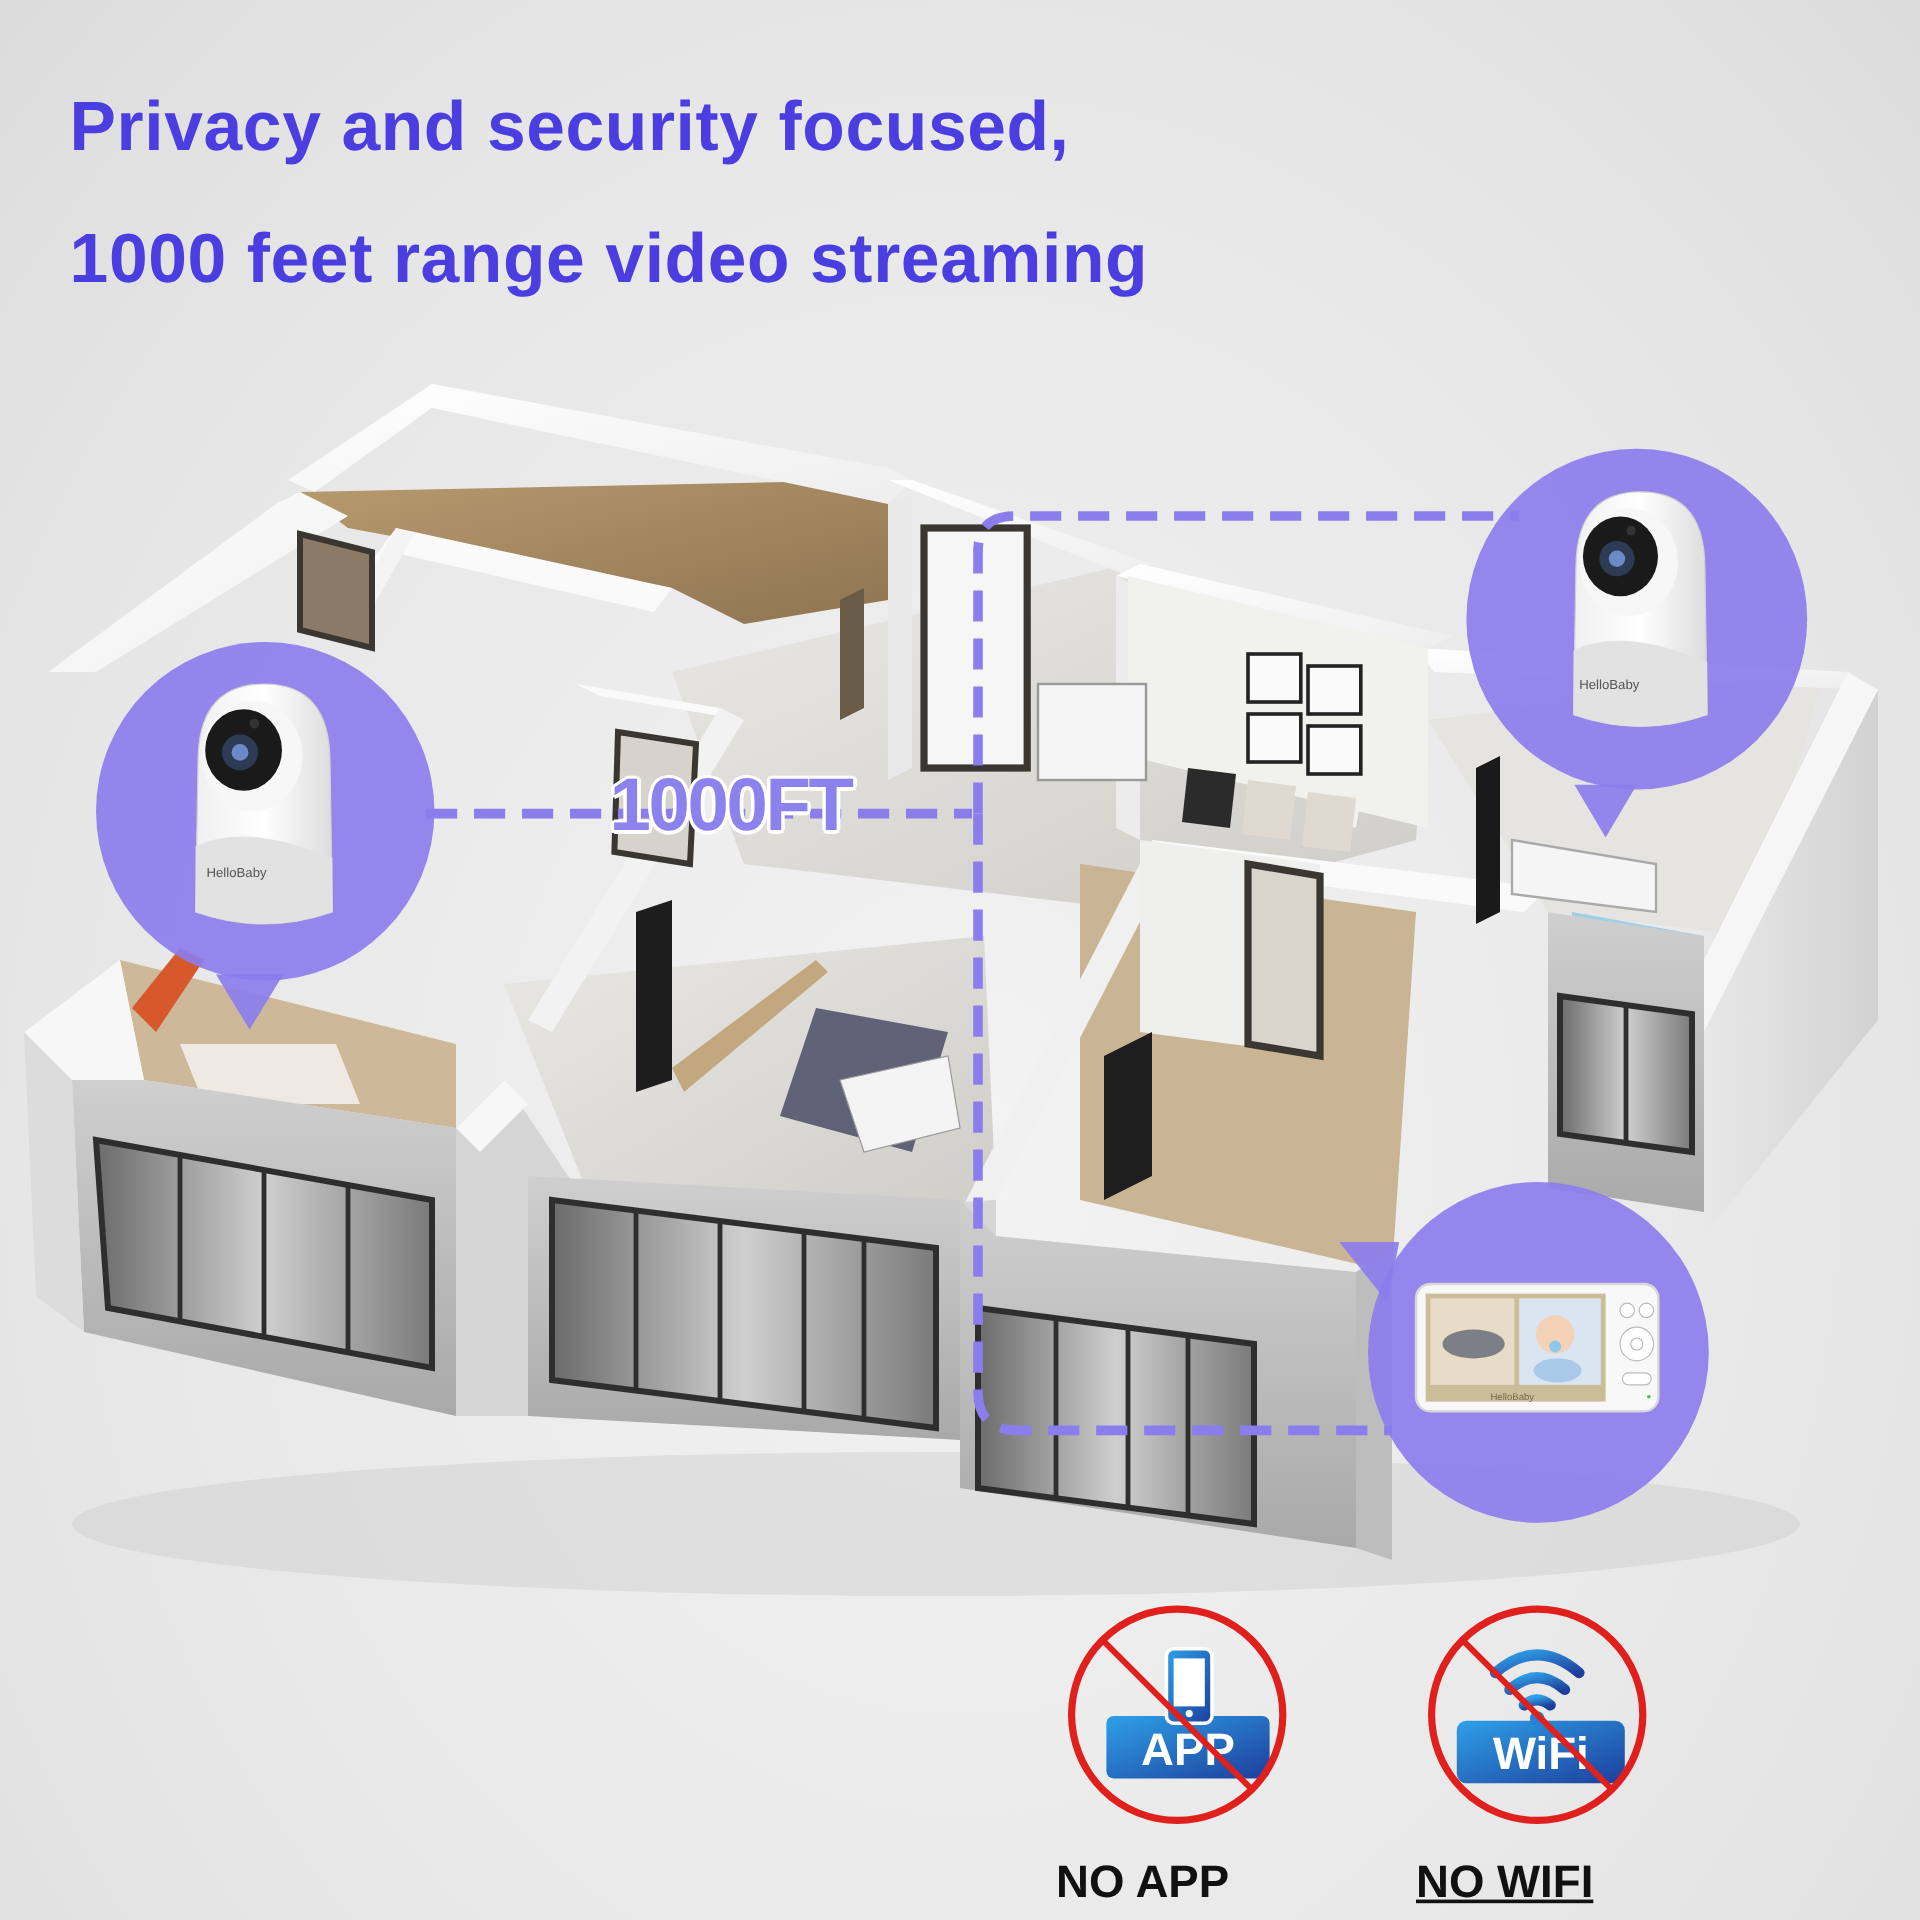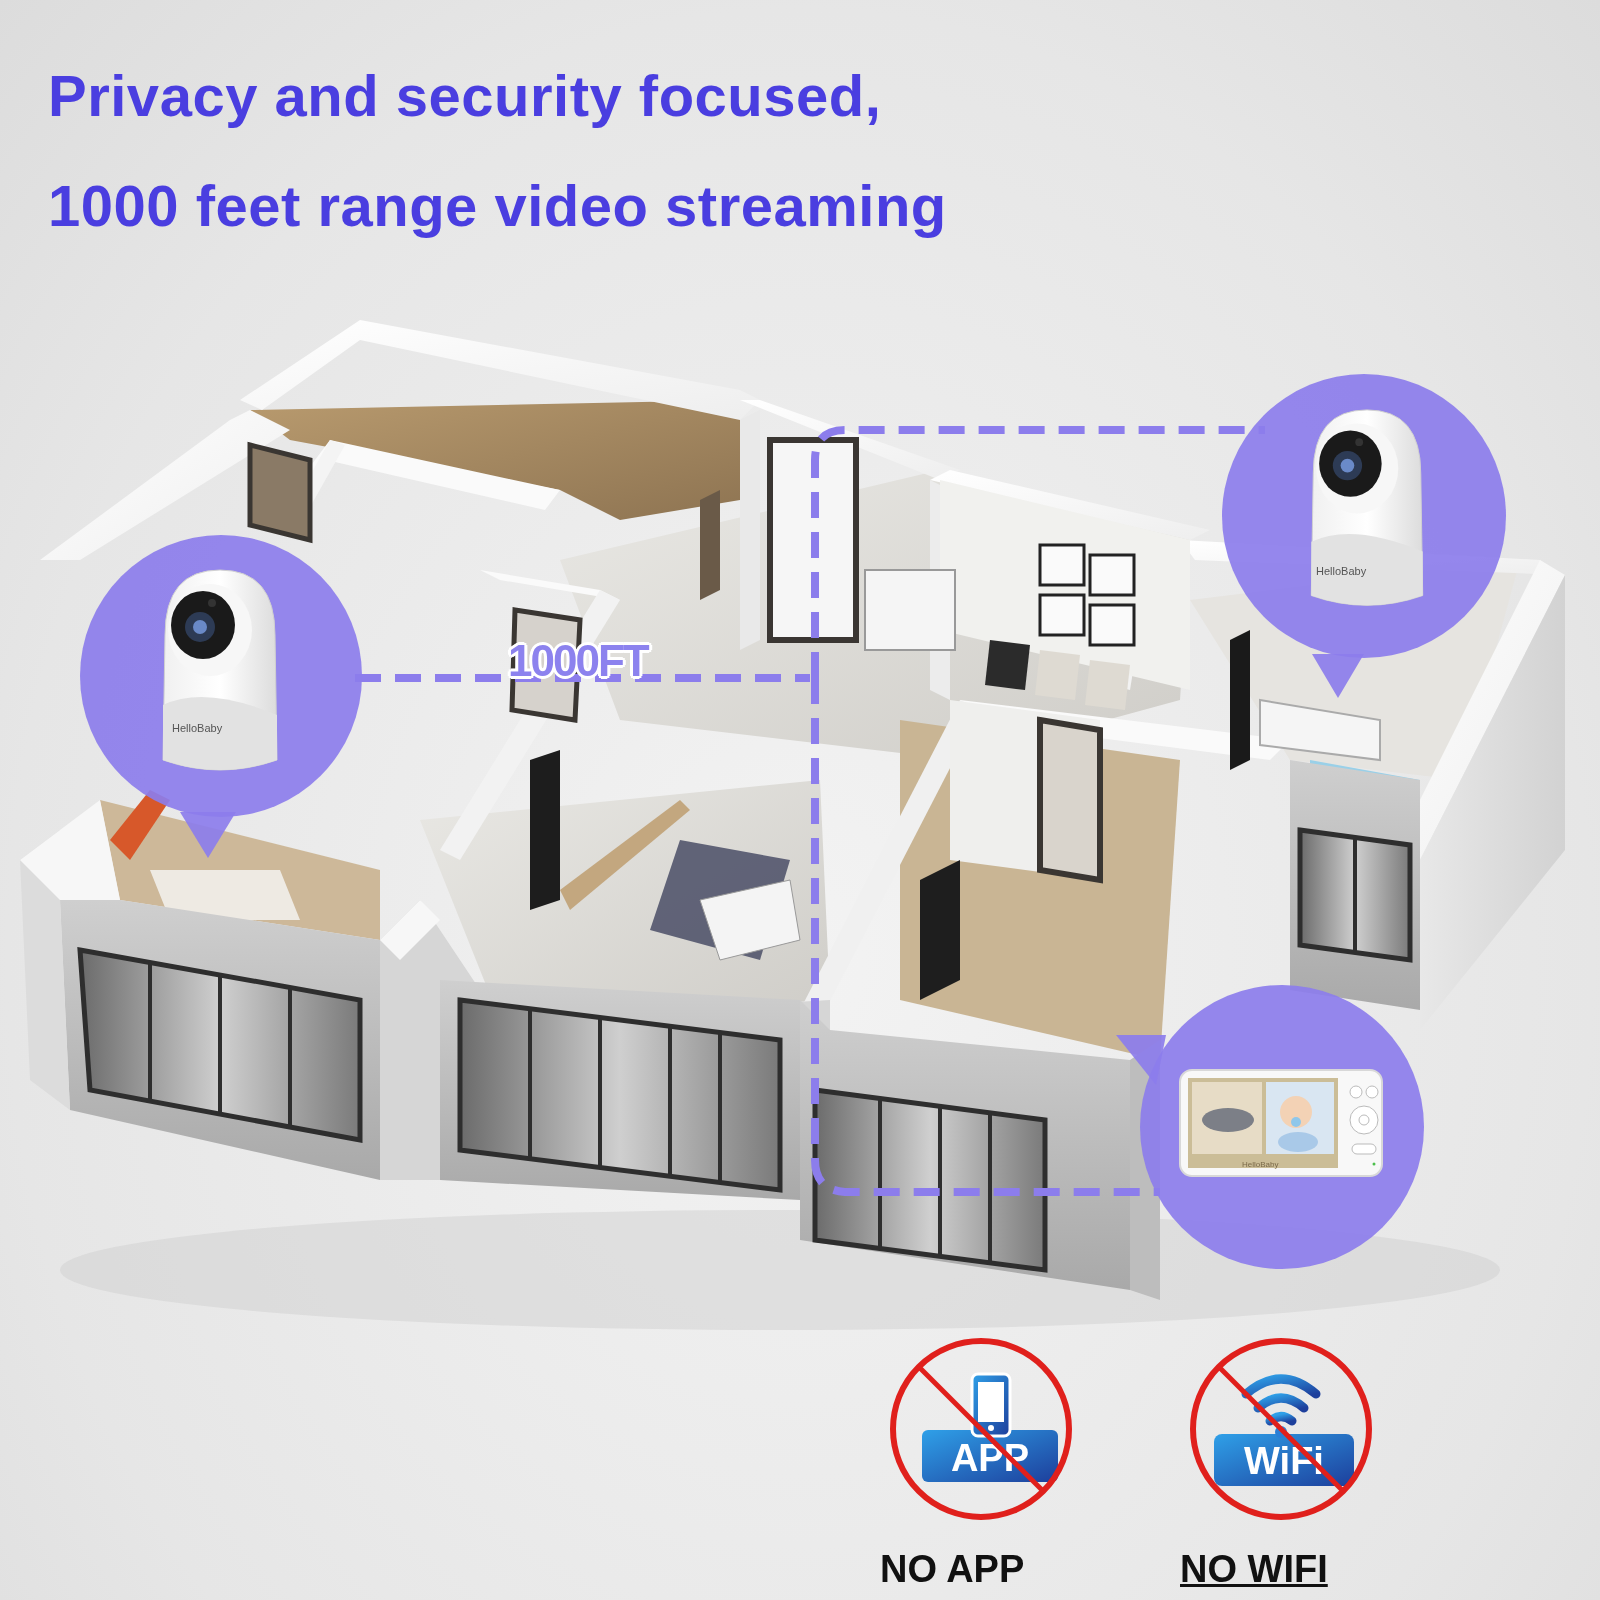--- a/index.html
+++ b/index.html
@@ -3,21 +3,21 @@
 <meta charset="utf-8">
 <style>
   html, body { margin:0; padding:0; }
   body {
     width:1600px; height:1600px; position:relative; overflow:hidden;
     background: radial-gradient(ellipse at 50% 60%, #f3f3f3 0%, #e6e6e6 70%, #dcdcdc 100%);
     font-family: "Liberation Sans", sans-serif;
   }
   .headline {
     position:absolute; left:44px; font-weight:bold; font-size:58px;
-    color:#4a3ee0; letter-spacing:0.5px; white-space:nowrap; margin:4px;
+    color:#4a3ee0; letter-spacing:0.5px; white-space:nowrap; margin:14px;
   }
   .headline.l1 { top:58px; }
   .headline.l2 { top:168px; }
 
   .scene { position:absolute; left:0; top:0; width:1600px; height:1600px; }
 
   .badge-circle {
     position:absolute; border-radius:50%;
     background: rgba(140,125,236,0.92);
   }
@@ -25,21 +25,21 @@
     position:absolute; width:0; height:0;
   }
   .cam {
     position:absolute;
   }
   .cam-label {
     position:absolute; font-size:11px; color:#555; font-family:"Liberation Sans", sans-serif;
   }
   .range-label {
     position:absolute; left:508px; top:636px;
-    font-family:"Liberation Sans", sans-serif; font-weight:bold; font-size:44px;
+    font-family:"Liberation Sans", sans-serif; font-weight:bold; font-size:62px;
     color:#8c82ee; letter-spacing:-2px;
     -webkit-text-stroke: 0px;
     text-shadow:
       3px 0 0 #fff, -3px 0 0 #fff, 0 3px 0 #fff, 0 -3px 0 #fff,
       2px 2px 0 #fff, -2px -2px 0 #fff, 2px -2px 0 #fff, -2px 2px 0 #fff;
   }
   .no-badge { position:absolute; }
   .no-caption {
     position:absolute; font-weight:bold; font-size:38px; color:#111;
     white-space:nowrap; 

